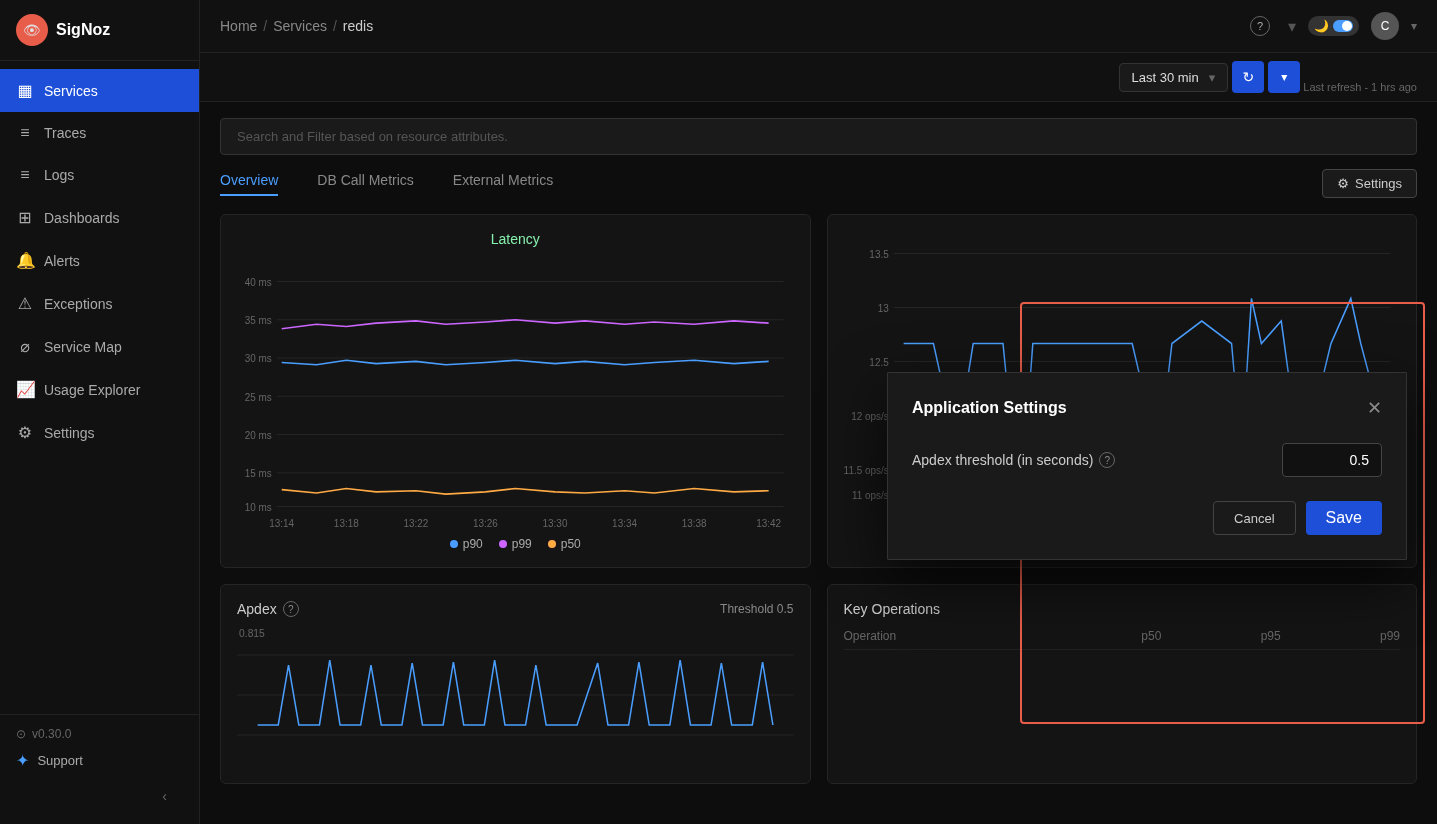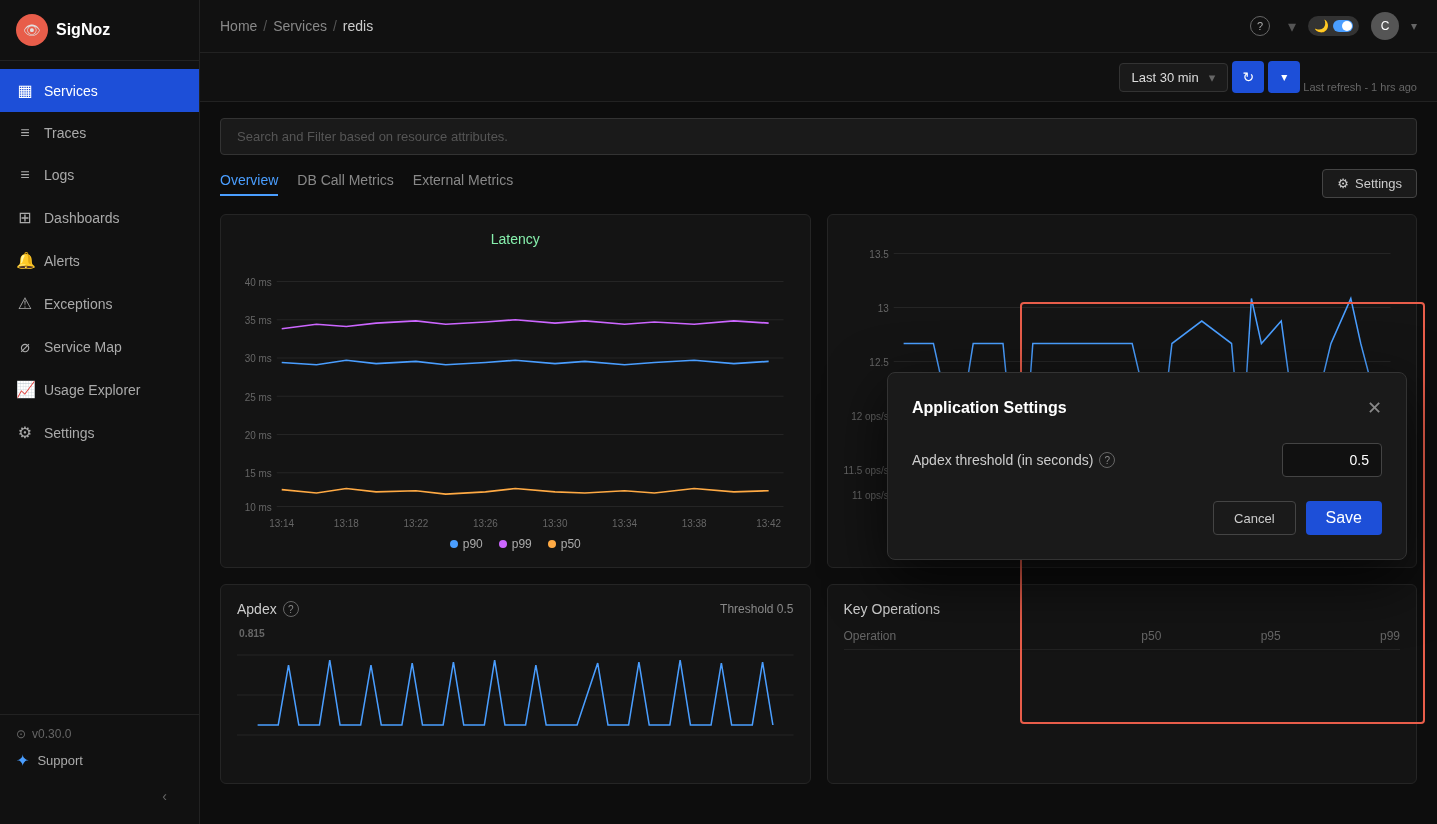--- a/index.html
+++ b/index.html
@@ -207,21 +207,21 @@
     }
 
     .tabs-settings-row {
       display: flex;
       align-items: center;
       justify-content: space-between;
       margin-bottom: 16px;
     }
     .tabs {
       display: flex;
-      gap: 19px;
+      gap: 39px;
       justify-content: space-between;
     }
     .tab {
       font-size: 14px;
       color: #888;
       cursor: pointer;
       padding-bottom: 6px;
       border-bottom: 2px solid transparent;
     }
     .tab.active {
@@ -343,21 +343,21 @@
       bottom: 100px;
       border: 2px solid #e85d4a;
       border-radius: 4px;
       pointer-events: none;
       z-index: 99;
     }
 
     .modal {
       background: #1a1a1a;
       border: 1px solid #333;
-      border-radius: 8px;
+      border-radius: 1px;
       width: 520px;
       padding: 24px;
       position: absolute;
       top: 270px;
       right: 30px;
       z-index: 200;
       box-shadow: 0 20px 60px rgba(0,0,0,0.7);
     }
     .modal-header {
       display: flex;
@@ -681,21 +681,21 @@
     <div class="charts-bottom">
 
       <div class="chart-card-bottom">
         <div class="apdex-header">
           <div class="apdex-title">
             <span>Apdex</span>
             <span class="info-icon">?</span>
           </div>
           <span class="threshold-badge">Threshold 0.5</span>
         </div>
-        <div style="position:relative; height:140px;font-weight:bold;">
+        <div style="position:relative; height:140px;">
           <svg width="100%" height="100%" viewBox="0 0 540 140" preserveAspectRatio="none">
             <line x1="0" y1="30" x2="540" y2="30" class="grid-line"></line>
             <line x1="0" y1="70" x2="540" y2="70" class="grid-line"></line>
             <line x1="0" y1="110" x2="540" y2="110" class="grid-line"></line>
             <text x="2" y="12" fill="#666" font-size="10">0.815</text>
 
             <polyline points="20,100 40,100 50,40 60,100 80,100 90,35 100,100 120,100 130,40 140,100 160,100 170,38 180,100 200,100 210,37 220,100 240,100 250,35 260,100 280,100 290,40 300,100 320,100 330,100 350,38 360,100 380,100 390,37 400,100 420,100 430,35 440,100 460,100 470,38 480,100 500,100 510,37 520,100" fill="none" stroke="#4a9eff" stroke-width="1.5"></polyline>
           </svg>
         </div>
       </div>

